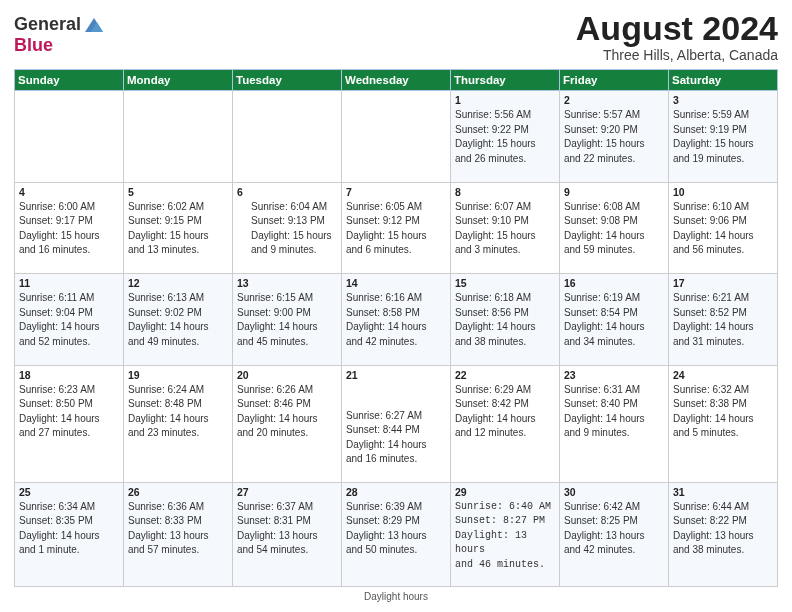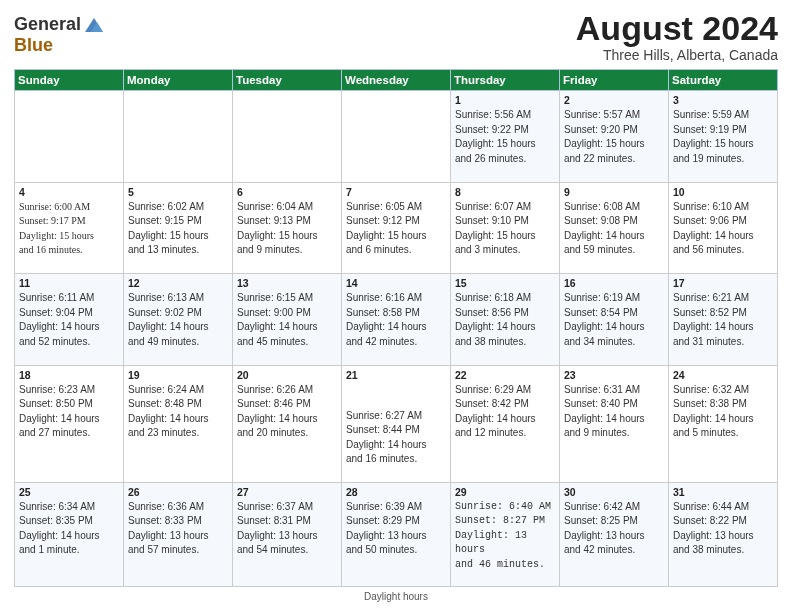--- a/index.html
+++ b/index.html
@@ -28,21 +28,21 @@
       display: flex;
       align-items: center;
       margin-top: 4px;
     }
     .logo-text {
       font-size: 18px;
       font-weight: bold;
       line-height: 1.1;
     }
     .logo-general { color: #333; }
-    .logo-blue { color: #a16207; }
+    .logo-blue { color: #be185d; }
     .logo-icon {
       width: 22px;
       height: 22px;
       margin-left: 2px;
     }
     .title-block {
       text-align: right;
     }
     .main-title {
       font-size: 34px;
@@ -167,35 +167,35 @@
             <span class="day-number">3</span>
             <div class="day-info" style="white-space: pre-line;">Sunrise: 5:59 AM
 Sunset: 9:19 PM
 Daylight: 15 hours
 and 19 minutes.</div>
           </td>
         </tr>
         <tr>
           <td>
             <span class="day-number">4</span>
-            <div class="day-info" style="white-space: pre-line; font-family: Liberation Serif, serif;">Sunrise: 6:00 AM
+            <div class="day-info" style="white-space: pre-line;">Sunrise: 6:00 AM
 Sunset: 9:17 PM
 Daylight: 15 hours
 and 16 minutes.</div>
           </td>
           <td>
             <span class="day-number">5</span>
             <div class="day-info" style="white-space: pre-line;">Sunrise: 6:02 AM
 Sunset: 9:15 PM
 Daylight: 15 hours
 and 13 minutes.</div>
           </td>
           <td>
             <span class="day-number">6</span>
-            <div class="day-info" style="white-space: pre-line;">Sunrise: 6:04 AM
+            <div class="day-info" style="white-space: pre-line; margin-left: 14px;">Sunrise: 6:04 AM
 Sunset: 9:13 PM
 Daylight: 15 hours
 and 9 minutes.</div>
           </td>
           <td>
             <span class="day-number">7</span>
             <div class="day-info" style="white-space: pre-line;">Sunrise: 6:05 AM
 Sunset: 9:12 PM
 Daylight: 15 hours
 and 6 minutes.</div>

